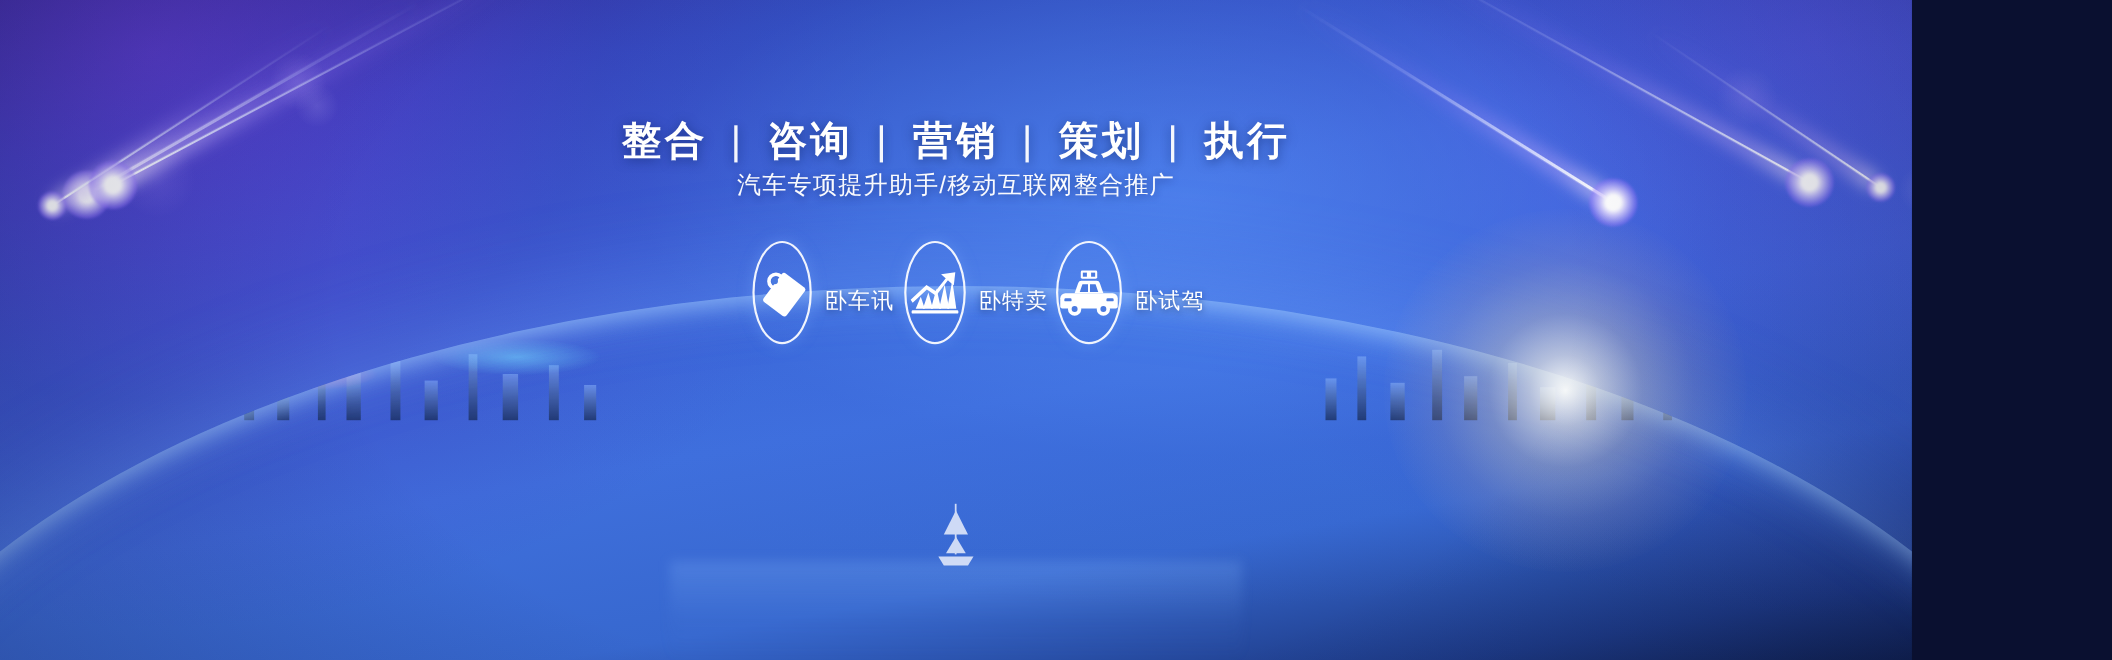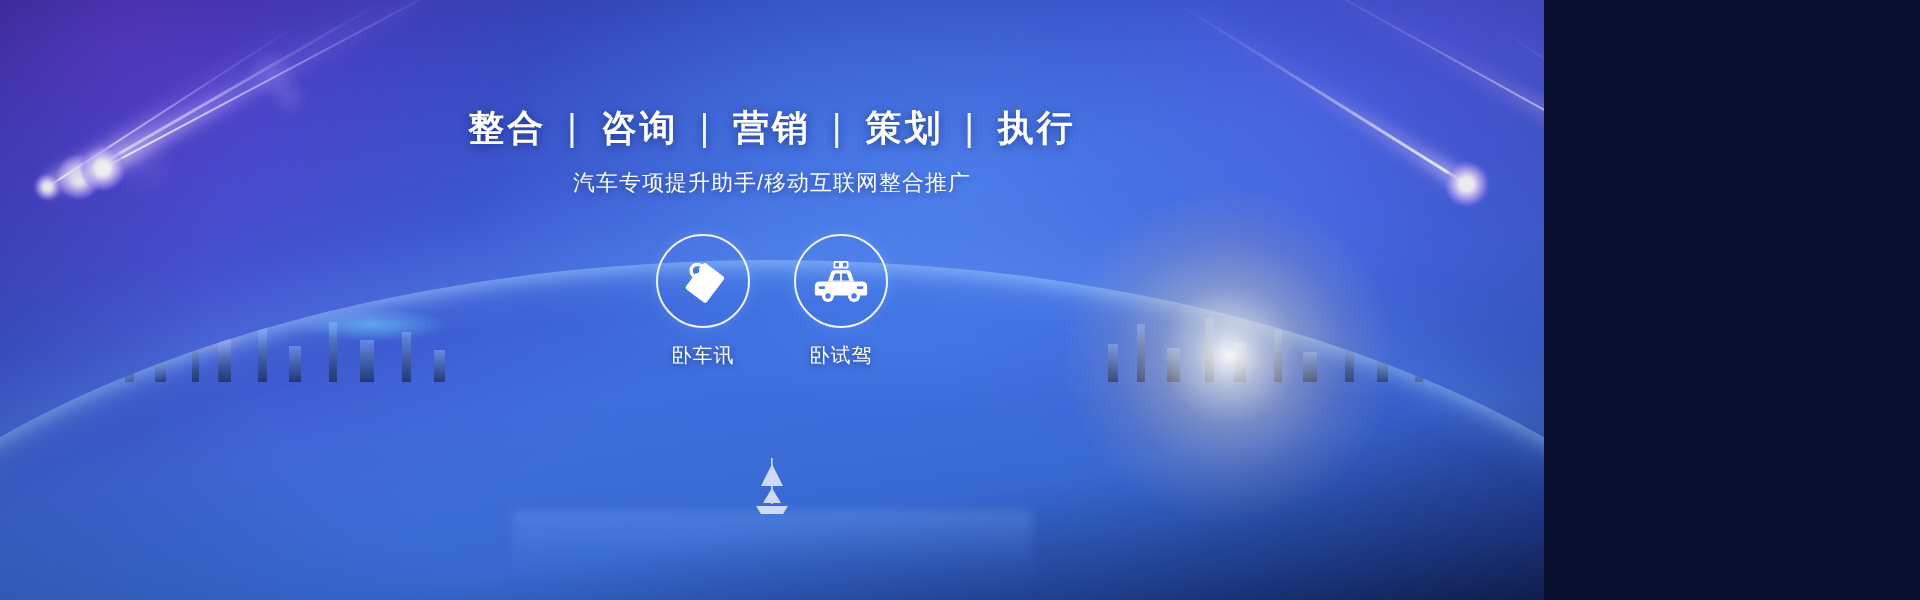--- a/index.html
+++ b/index.html
@@ -4,21 +4,21 @@
 <style>
   * { margin:0; padding:0; box-sizing:border-box; }
   html, body { width:1920px; height:600px; overflow:hidden; }
   body {
     font-family: "Liberation Sans", "DejaVu Sans", sans-serif;
     background:#0a1030;
   }
 
   #banner {
     position:relative;
-    width:1544px; height:600px;
+    width:1738px; height:600px;
     overflow:hidden;
     background:
       radial-gradient(ellipse 1100px 520px at 62% 30%, rgba(90,150,255,0.55) 0%, rgba(60,110,230,0.22) 45%, rgba(30,60,180,0) 72%),
       radial-gradient(ellipse 900px 700px at 8% 8%, rgba(120,60,230,0.55) 0%, rgba(70,40,180,0.25) 45%, rgba(20,20,90,0) 75%),
       radial-gradient(ellipse 900px 700px at 95% 6%, rgba(110,70,240,0.45) 0%, rgba(60,50,190,0.2) 45%, rgba(20,20,90,0) 75%),
       linear-gradient(170deg, #2c2f8f 0%, #2f47b5 16%, #3a62d2 38%, #3f6fdc 58%, #3768cf 76%, #1d3a86 92%, #102252 100%);
     padding-left: 32px;
   }
 
   
@@ -114,32 +114,31 @@
   }
   .headline {
     margin-top:104px;
     font-size:36px; font-weight:bold; color:#ffffff;
     letter-spacing:3px;
     text-shadow:0 2px 10px rgba(10,30,90,0.55);
     white-space:nowrap;
   }
   .headline .sep { font-weight:400; padding:0 8px; opacity:0.95; }
   .subline {
-    margin-top:15px;
     font-size:22px; color:#ffffff; opacity:0.97;
     letter-spacing:1px;
     text-shadow:0 2px 8px rgba(10,30,90,0.5);
     white-space:nowrap;
   }
 
   .features {
     margin-top:36px;
     display:flex; gap:44px; align-items:flex-start;
   }
-  .feature { width:94px; display:flex; flex-direction:column; align-items:center; }
+  .feature { width:94px; display:flex; flex-direction:row; align-items:center;gap:12px; }
   .circle {
     width:94px; height:94px; border-radius:50%;
     border:2px solid rgba(255,255,255,0.92);
     display:flex; align-items:center; justify-content:center;
     box-shadow:0 0 14px rgba(120,170,255,0.35);
   }
   .circle svg { display:block; }
   .feature-label {
     margin-top:14px;
     font-size:20px; color:#ffffff; letter-spacing:1px;
@@ -270,20 +269,39 @@
               <g fill="none" stroke="#ffffff" stroke-width="3.4">
                 <path d="M14.5 20 a6.6 6.6 0 1 1 9.4 -9.4 a6.6 6.6 0 0 1 -9.4 9.4 Z" transform="translate(1,0)"></path>
               </g>
               <circle cx="19" cy="15" r="3.1" fill="#4a7ae0"></circle>
             </svg>
           </span>
         </div>
         <div class="feature-label">卧车讯</div>
       </div>
 
+      <div class="feature">
+        <div class="circle">
+          <span>
+            <svg viewBox="0 0 56 52" width="52" height="48" aria-hidden="true">
+              <g fill="#ffffff">
+                <rect x="5" y="43.5" width="46" height="3.2" rx="1.2"></rect>
+                <path d="M9 42 L14 30 L18 42 Z"></path>
+                <path d="M16 42 L21.5 26 L26 42 Z"></path>
+                <path d="M24 42 L29.5 22 L34 42 Z"></path>
+                <path d="M32 42 L37.5 18 L42 42 Z"></path>
+                <path d="M40 42 L45 14 L49 42 Z"></path>
+                <path d="M6 36 L20 23 L29 29 L43 11 L41 9 L28.6 24.5 L19.6 18.6 L4 33 Z"></path>
+                <path d="M34 8 L48 6 L46.5 19 Z"></path>
+              </g>
+            </svg>
+          </span>
+        </div>
+        <div class="feature-label">卧特卖</div>
+      </div>
 
 
 
       <div class="feature">
         <div class="circle">
           <span>
             <svg viewBox="0 0 60 48" width="56" height="45" aria-hidden="true">
               <g fill="#ffffff">
                 <rect x="22" y="2" width="16" height="8" rx="1.4"></rect>
               </g>

